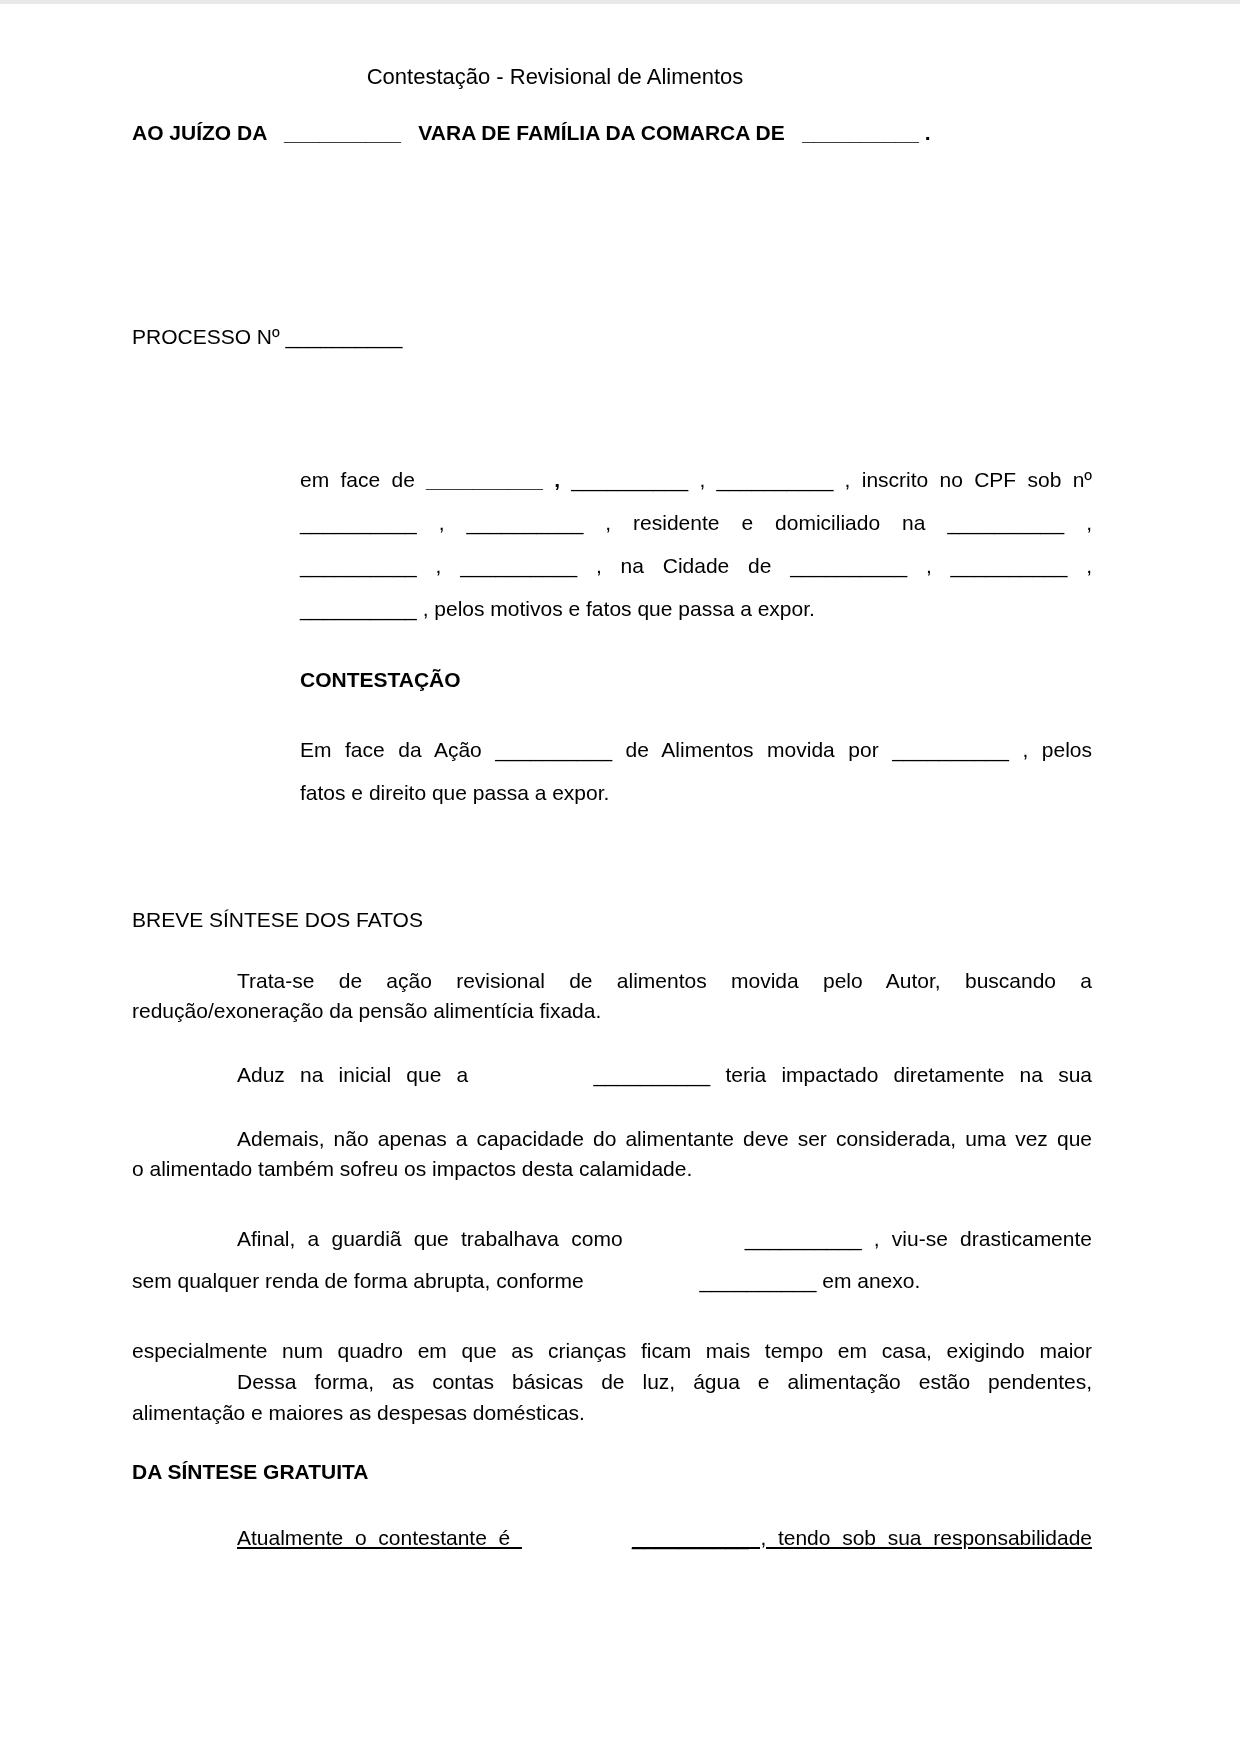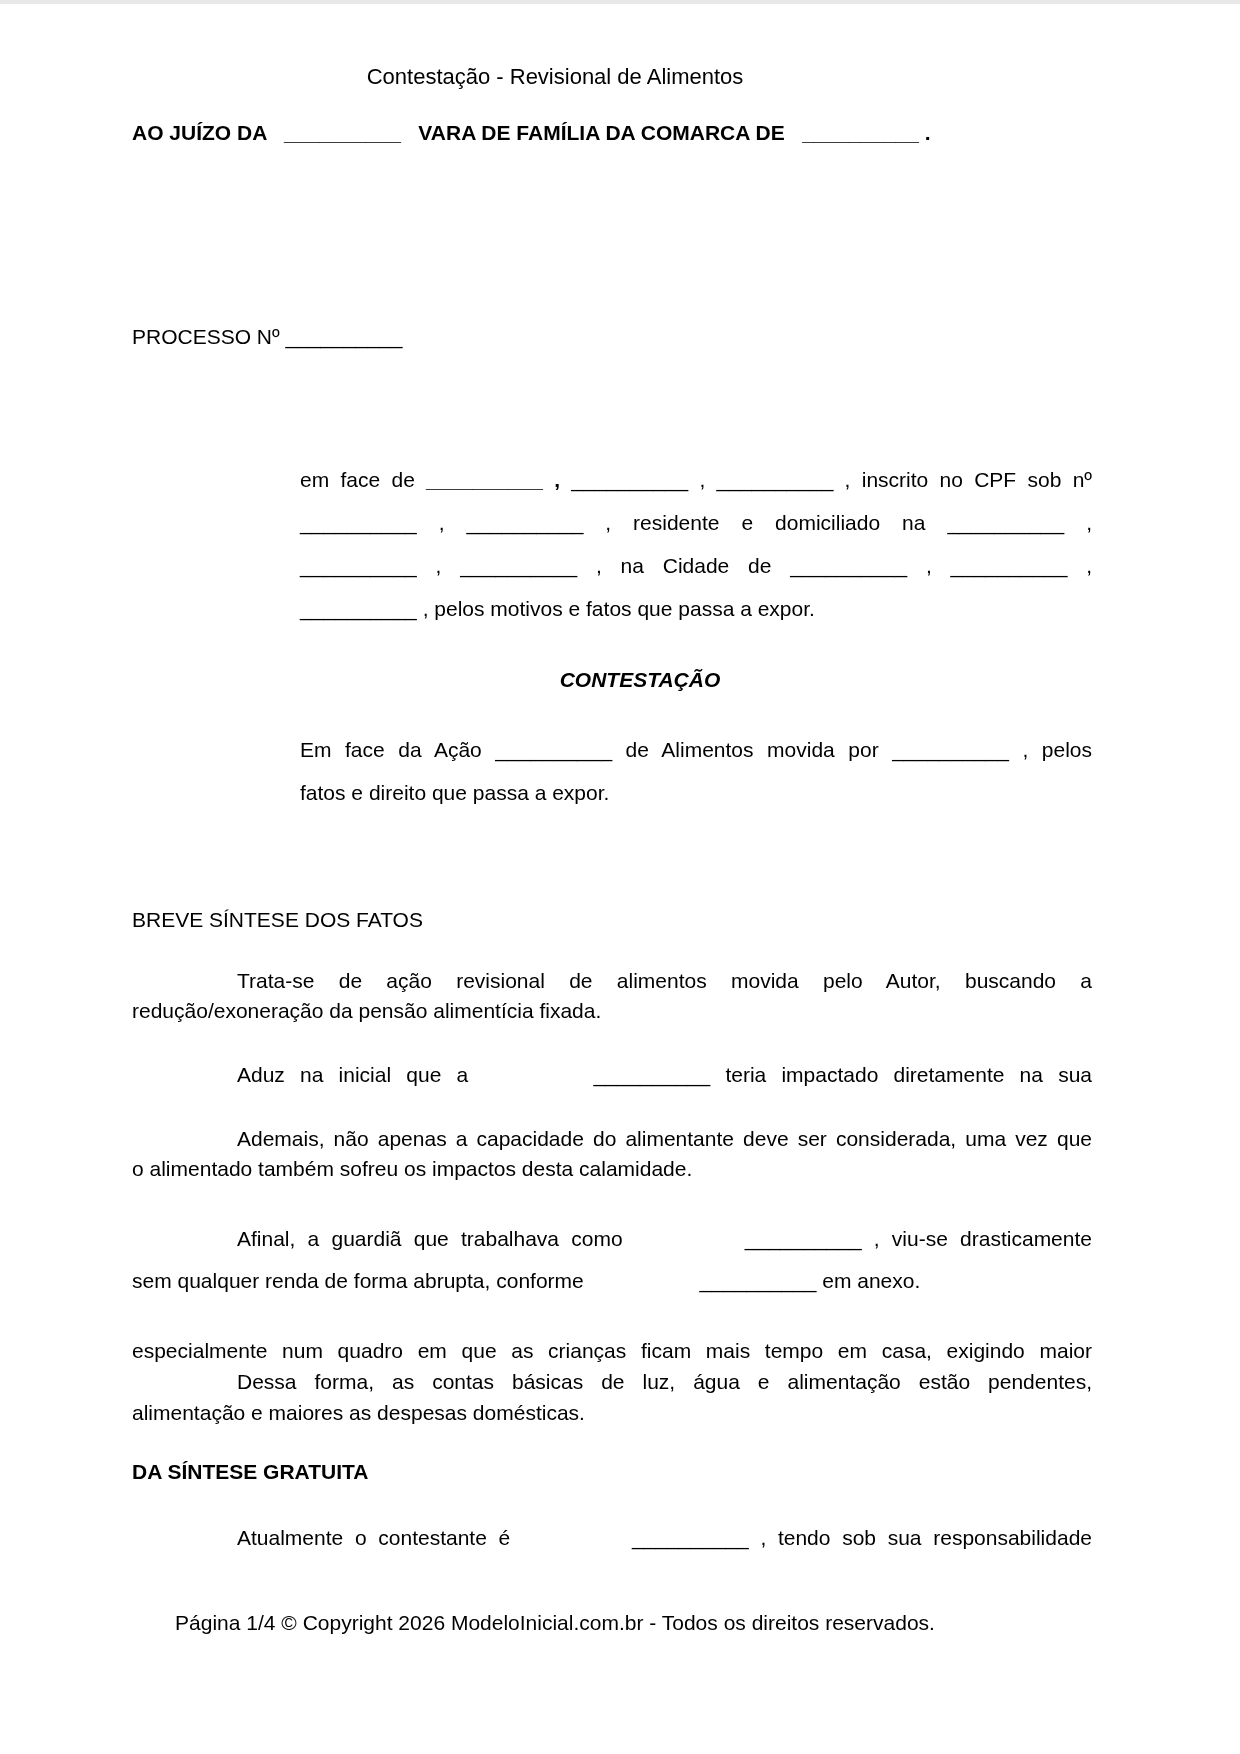--- a/index.html
+++ b/index.html
@@ -27,21 +27,21 @@
 
   #blk-addressee { margin-top: 27px; font-weight: bold; }
   #blk-addressee .line { line-height: 28px; }
 
   #blk-process { margin-top: 176px; }
   #blk-process .line { line-height: 28px; }
 
   #blk-qualification { margin-top: 107px; margin-left: 300px; }
   #blk-qualification .line { line-height: 43px; }
 
-  #blk-contestacao { margin-top: 36px; margin-left: 300px; margin-right: 0; width: 680px; text-align: center; font-weight: bold; font-style: italic; }
+  #blk-contestacao { margin-top: 36px; margin-left: 300px; margin-right: 0; width: 680px; text-align: left; font-weight: bold; }
   #blk-contestacao .line { line-height: 28px; }
 
   #blk-acao { margin-top: 34px; margin-left: 300px; }
   #blk-acao .line { line-height: 43px; }
 
   #blk-breve { margin-top: 92px; font-weight: normal; }
   #blk-breve .line { line-height: 28px; }
 
   #blk-p1 { margin-top: 32px; }
   #blk-p1 .line { line-height: 30px; }
@@ -55,21 +55,21 @@
   #blk-p4 { margin-top: 34px; }
   #blk-p4 .line { line-height: 42px; }
 
   #blk-p5 { margin-top: 33px; }
   #blk-p5 .line { line-height: 31px; }
 
   #blk-justica { margin-top: 30px; font-weight: bold; }
   #blk-justica .line { line-height: 28px; }
 
   #blk-p6 { margin-top: 31px; }
-  #blk-p6 .line { line-height: 42px; }
+  #blk-p6 .line { line-height: 42px; text-decoration: underline; }
 
   #blk-footer { margin-top: 50px; margin-right: 0; width: 846px; text-align: center; }
   #blk-footer .line { line-height: 28px; }
 </style>
 </head>
 <body>
 
 <div class="page">
     <div class="block document-title" id="blk-title">
       <div class="line"><span>Contestação - Revisional de Alimentos</span></div>
@@ -115,16 +115,13 @@
       <div class="line jst"><span>especialmente num quadro em que as crianças ficam mais tempo em casa, exigindo maior</span></div>
       <div class="line jst ind"><span>Dessa forma, as contas básicas de luz, água e alimentação estão pendentes,</span></div>
       <div class="line"><span>alimentação e maiores as despesas domésticas.</span></div>
     </div>
     <div class="block section-heading" id="blk-justica">
       <div class="line"><span>DA SÍNTESE GRATUITA</span></div>
     </div>
     <div class="block paragraph" id="blk-p6">
       <div class="line jst ind"><span>Atualmente o contestante é </span><span class="tab"></span><span>__________ , tendo sob sua responsabilidade</span></div>
     </div>
-    <div class="block page-footer" id="blk-footer">
-      <div class="line"><span>Página 1/4 © Copyright 2026 ModeloInicial.com.br - Todos os direitos reservados.</span></div>
-    </div>
   </div>
 
 </body></html>

